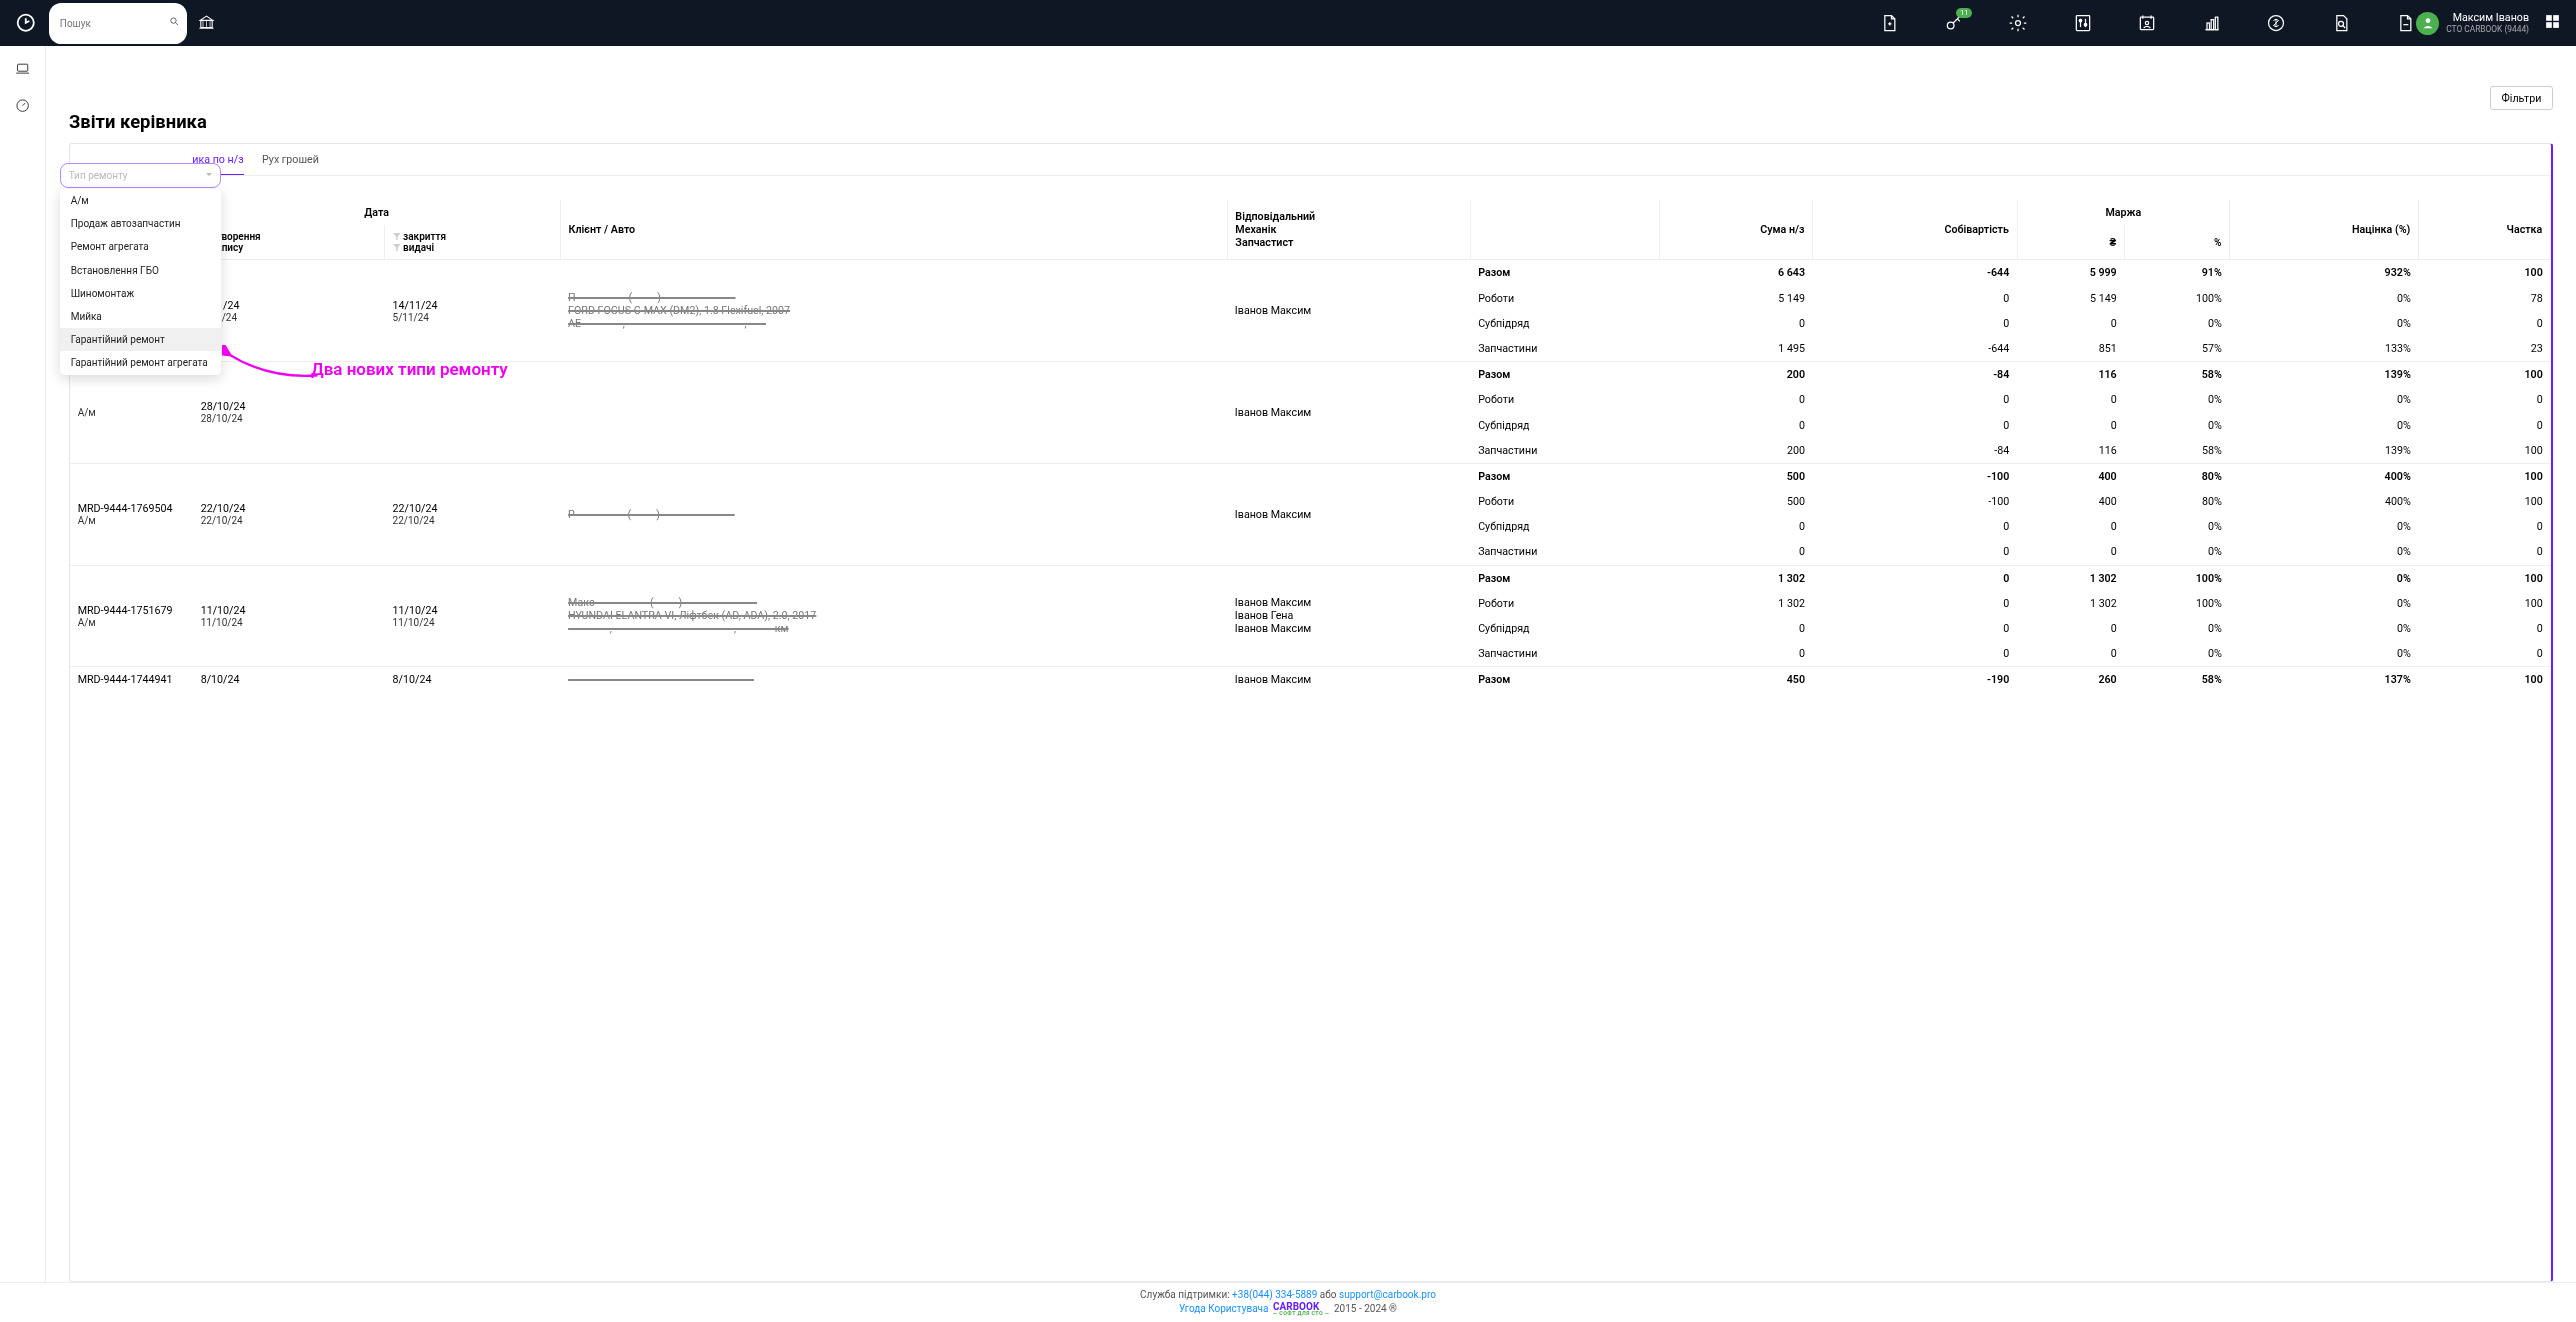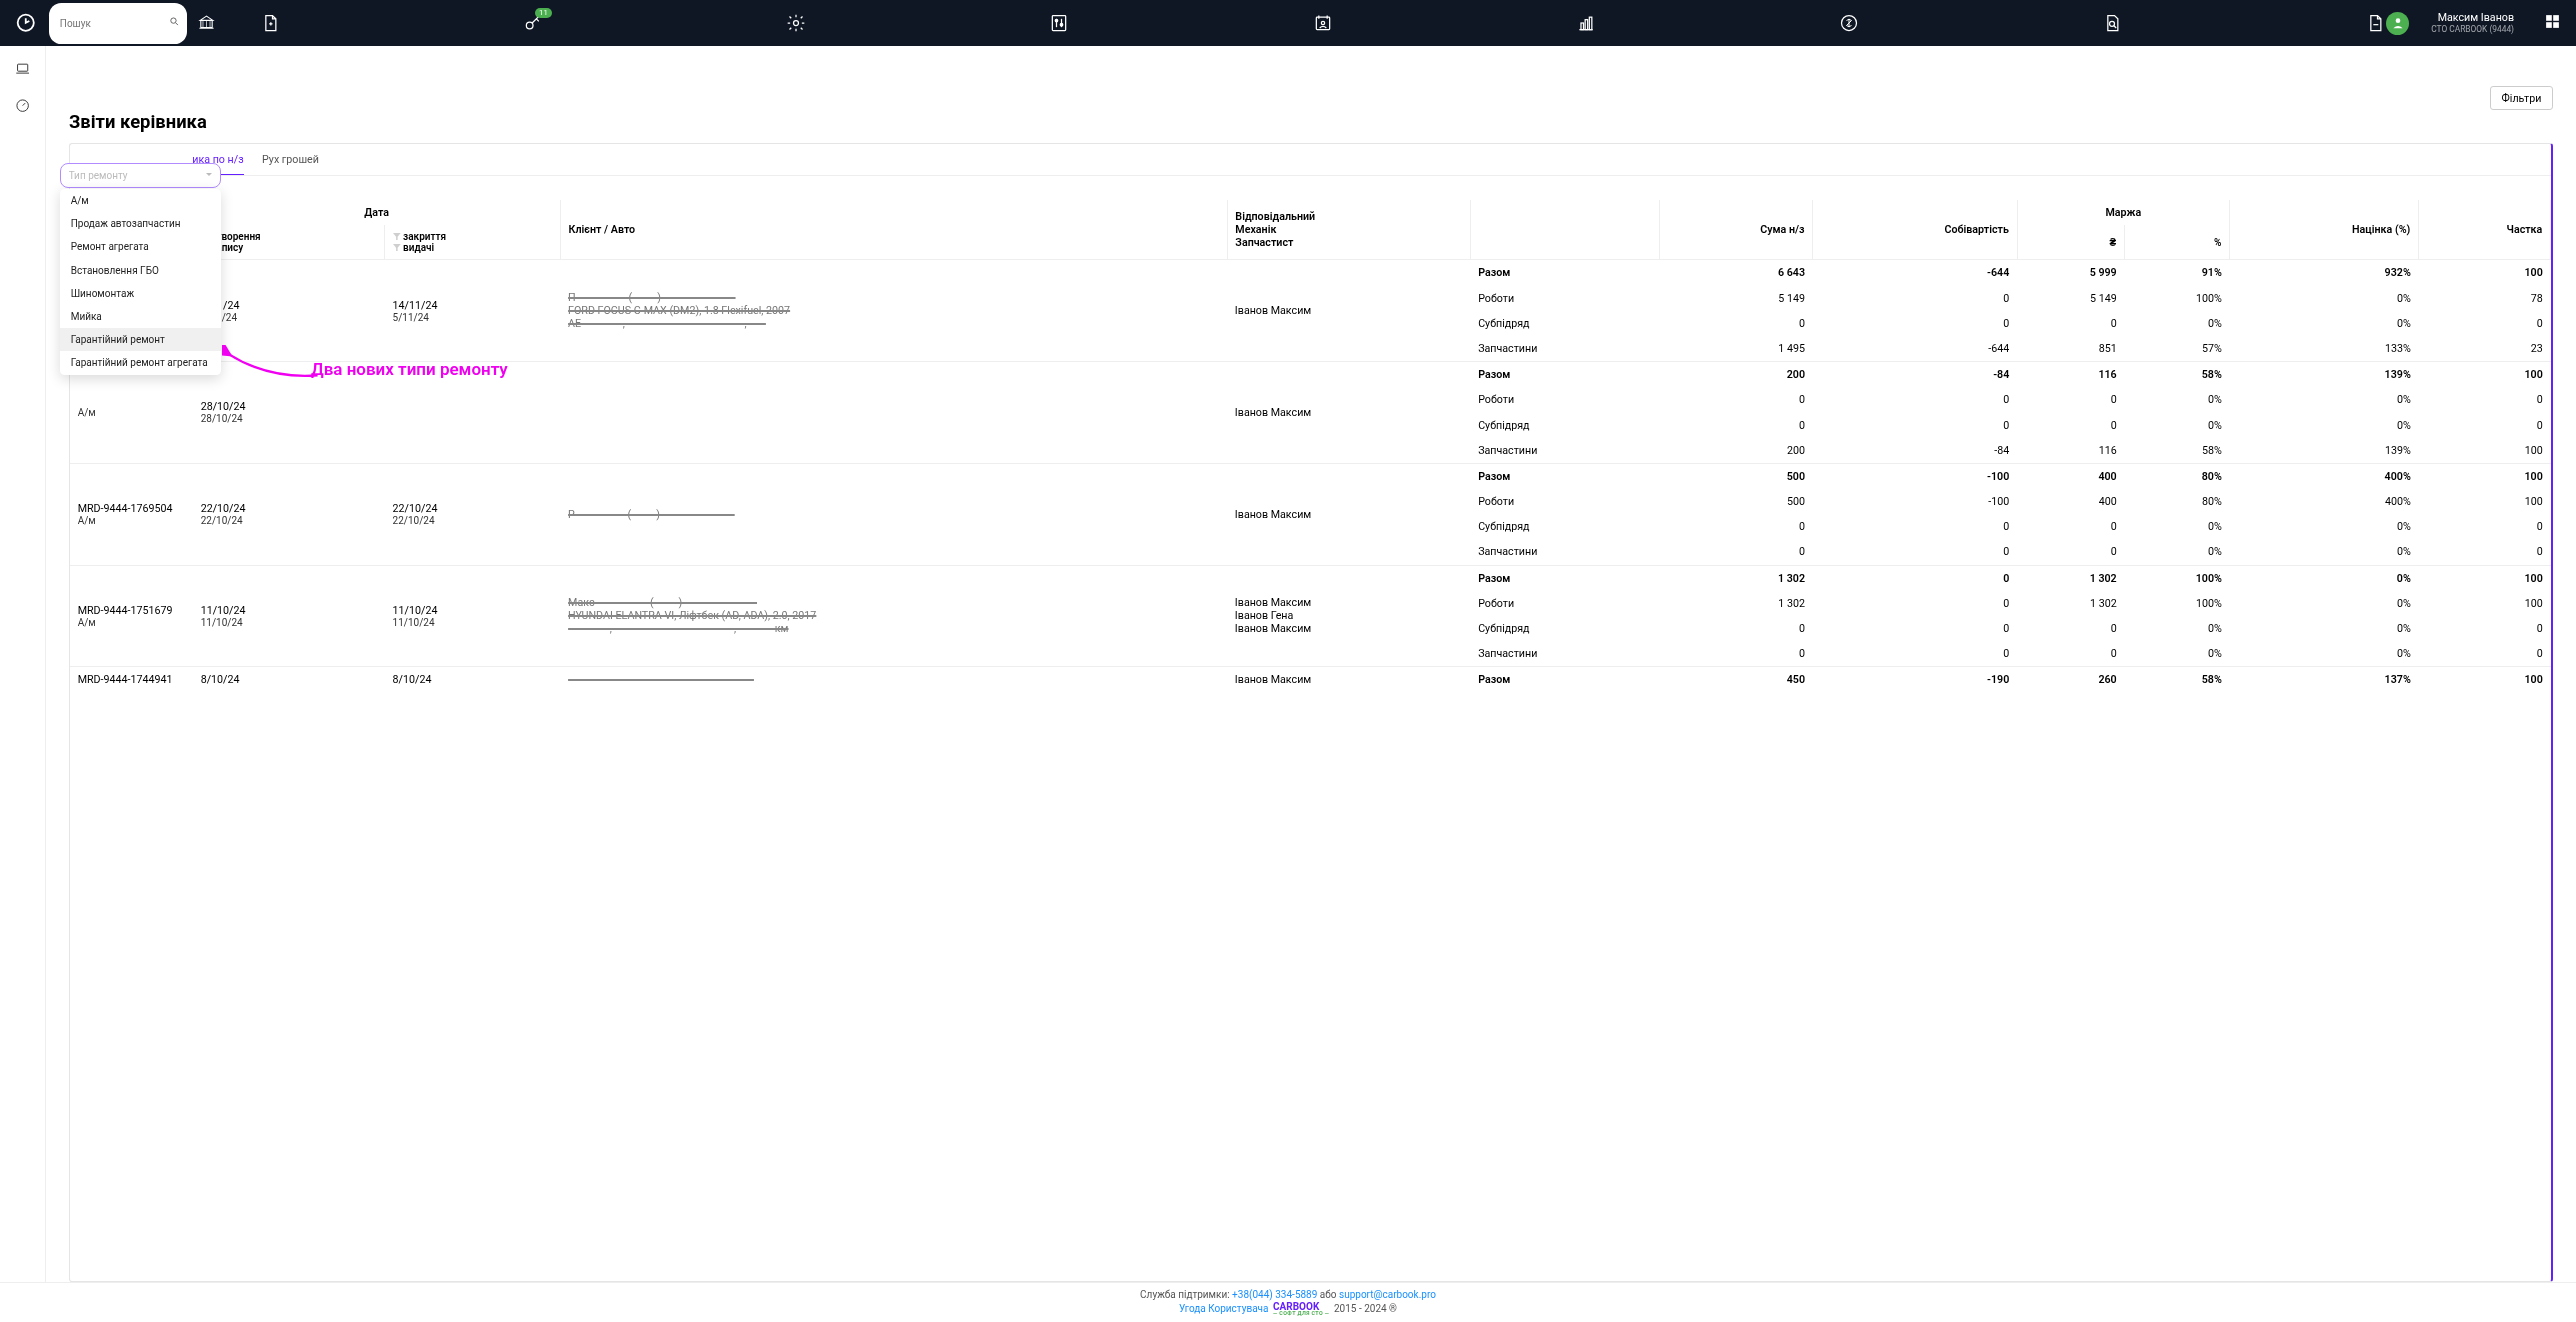--- a/index.html
+++ b/index.html
@@ -4,26 +4,26 @@
 <style>
 * { margin:0; padding:0; box-sizing:border-box; font-family:-apple-system,BlinkMacSystemFont,"Segoe UI",Roboto,sans-serif; }
 body { background:#fff; color:#000; font-size:10.7px; overflow:hidden; }
 
 
 .topbar { height:46px; background:#0f1725; display:flex; align-items:center; padding:0 15.3px; color:#fff; }
 .topbar .logo { width:21.5px; height:21.5px; margin-right:12.3px; }
 .search { position:relative; width:138px; }
 .search input { width:100%; height:41px; border-radius:12.3px; border:none; padding:0 24.5px 0 10.7px; font-size:10px; background:#fff; }
 .search .sicon { position:absolute; right:7.7px; top:50%; transform:translateY(-50%); color:#555; }
-.nav-icons { display:flex; gap:43px; margin-left:43px; flex:1; justify-content:space-between; align-items:center; }
+.nav-icons { display:flex; gap:43px; margin-left:43px; flex:1; justify-content:flex-end; align-items:center; }
 .nav-icon { width:21.5px; height:21.5px; display:flex; align-items:center; justify-content:center; color:#fff; cursor:pointer; position:relative; }
 .nav-icon svg { width:20px; height:20px; fill:none; stroke:#fff; stroke-width:1.5; }
 .badge { position:absolute; top:-4.6px; right:-7.7px; background:#4CAF50; color:#fff; font-size:7.7px; padding:0.8px 3.8px; border-radius:6.1px; }
 .bank-icon { margin-left:10.7px; width:18.4px; height:18.4px; display:flex; align-items:center; justify-content:center; color:#fff; cursor:pointer; }
-.user-section { display:flex; align-items:center; gap:22px; }
+.user-section { display:flex; align-items:center; gap:7px; }
 .avatar { width:23px; height:23px; border-radius:50%; background:#4CAF50; display:flex; align-items:center; justify-content:center; color:#fff; font-weight:600; }
 .avatar svg { width:14px; height:14px; fill:#fff; }
 .user-info { display:flex; flex-direction:column; align-items:flex-end; line-height:1.2; }
 .user-name { font-size:10.7px; }
 .user-sub { font-size:8.4px; color:rgba(255,255,255,0.6); }
 .apps-icon { margin-left:7.7px; }
 .apps-icon svg { width:17px; height:17px; fill:#fff; }
 
 
 .layout { display:flex; height:calc(100vh - 46px - 40px); }

